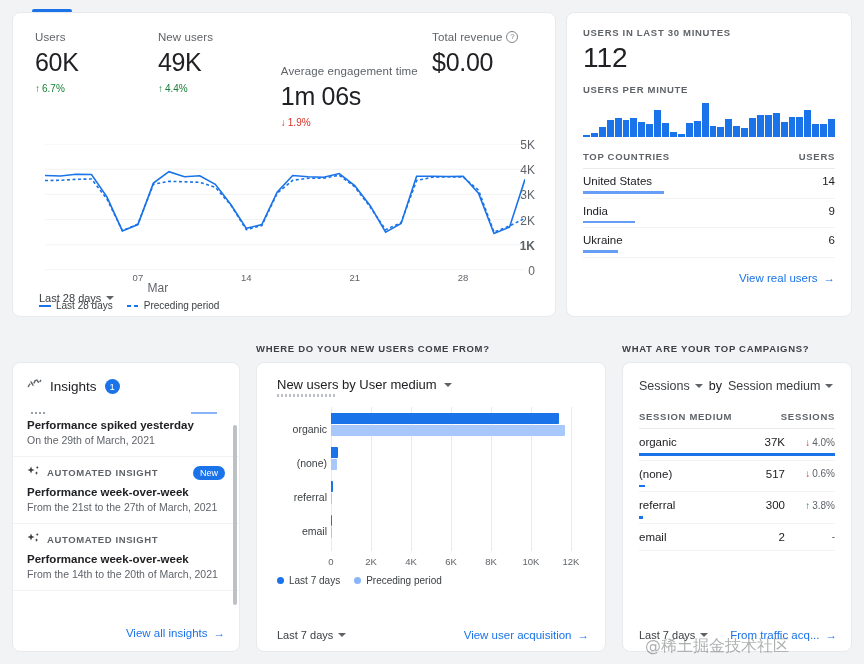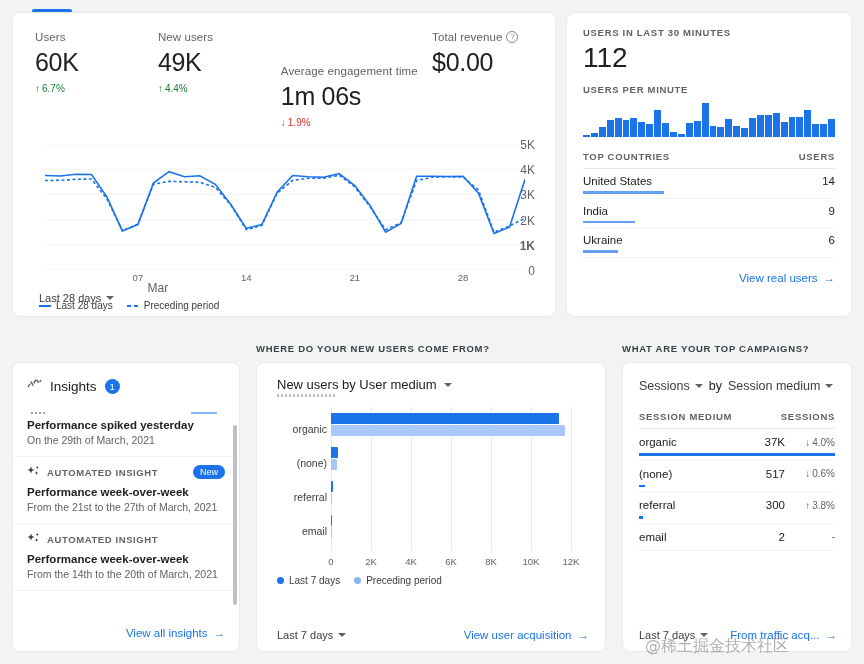--- a/index.html
+++ b/index.html
@@ -98,21 +98,21 @@
   .ins-title { font-size: 13.5px; color: #202124; }
   .ins-badge {
     width: 15px; height: 15px; border-radius: 50%; background: #1a73e8; color: #fff;
     font-size: 9.5px; line-height: 15px; text-align: center;
   }
   .ins-item { padding: 4px 14px 10px 14px; border-bottom: 1px solid #f1f3f4; position: relative; }
   .ins-spark { height: 14px; position: relative; }
   .ins-spark .dash { position: absolute; left: 4px; top: 7px; width: 14px; height: 2px;
     background: repeating-linear-gradient(to right,#9aa0a6 0 2px, transparent 2px 4px); }
   .ins-spark .bluebar { position: absolute; right: 8px; top: 7px; width: 26px; height: 2px; background: #8ab4f8; }
-  .ins-kicker { display: flex; align-items: flex-start; justify-content: space-between; margin: 4px 0 6px; }
+  .ins-kicker { display: flex; align-items: flex-end; justify-content: space-between; margin: 4px 0 6px; }
   .ins-kicker-l { display: flex; align-items: center; gap: 7px; font-size: 9.5px; letter-spacing: .6px; color: #5f6368; font-weight: 700; }
   .newpill { background: #1a73e8; color: #fff; font-size: 9px; border-radius: 9px; padding: 2px 7px; }
   .ins-h { font-size: 11.5px; font-weight: 700; color: #202124; margin-bottom: 3px; }
   .ins-sub { font-size: 10.5px; color: #5f6368; }
   #ins-scrollbar { position: absolute; right: 2px; top: 62px; width: 4px; height: 180px;
     background: #bdc1c6; border-radius: 2px; }
   #insights-footer { position: absolute; right: 14px; bottom: 10px; }
 
   
   #newusers-card { left: 256px; top: 362px; width: 350px; height: 290px; }

